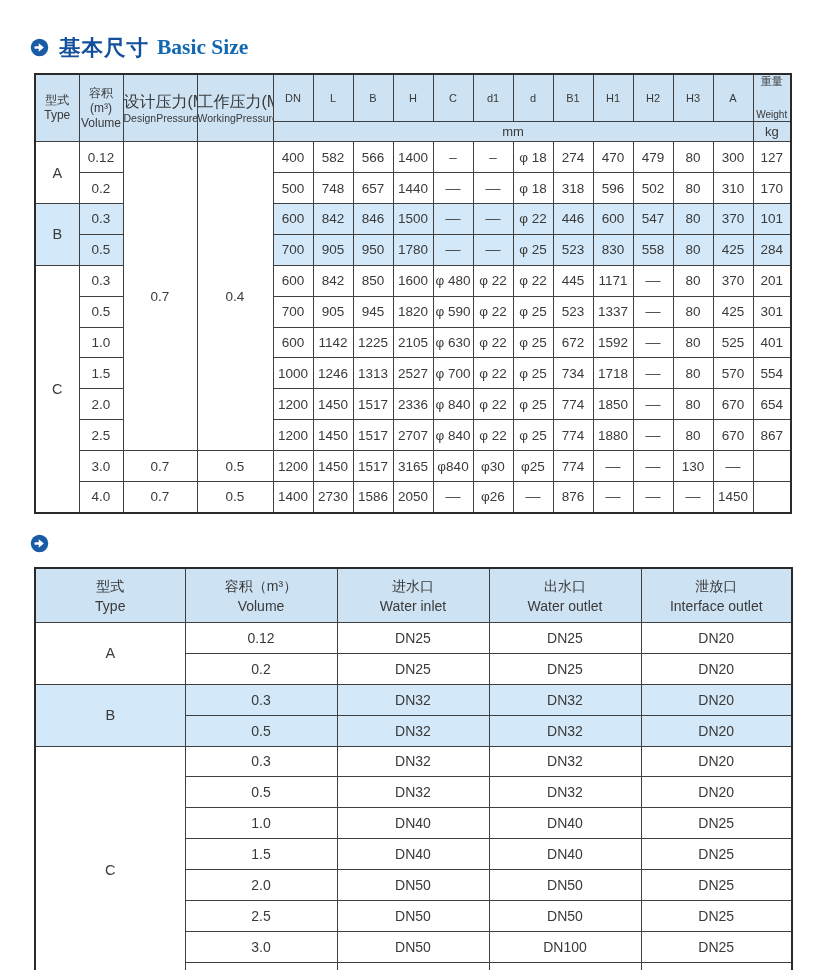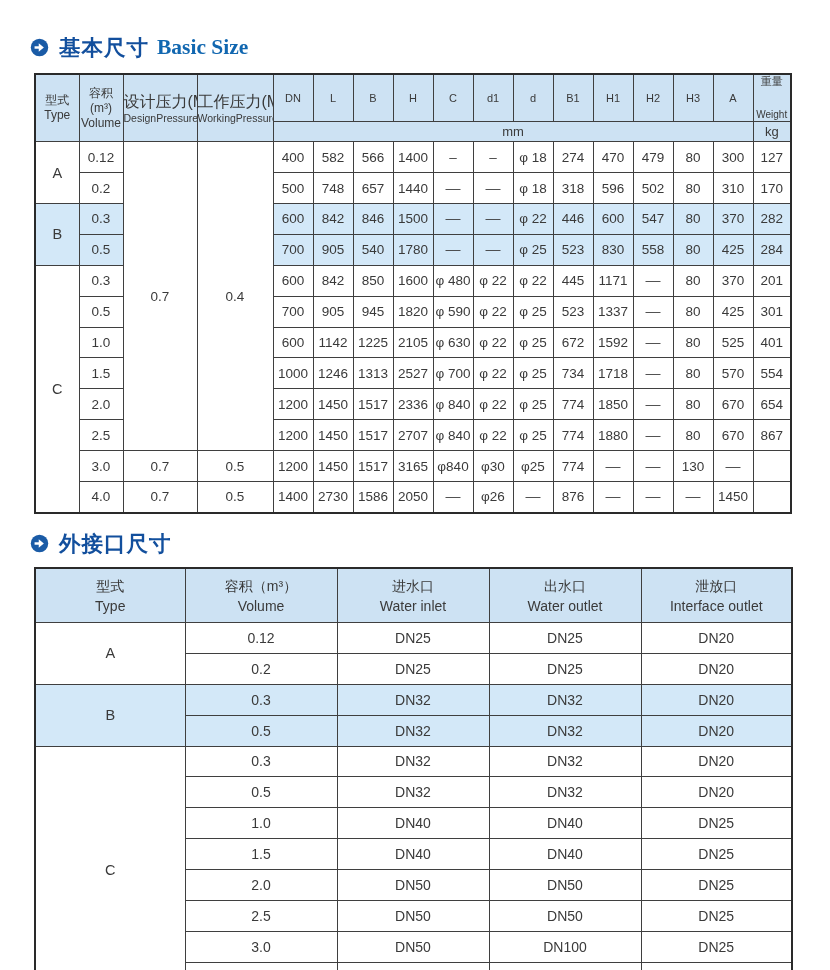--- a/index.html
+++ b/index.html
@@ -185,27 +185,27 @@
           <td>846</td>
           <td>1500</td>
           <td>––</td>
           <td>––</td>
           <td>φ 22</td>
           <td>446</td>
           <td>600</td>
           <td>547</td>
           <td>80</td>
           <td>370</td>
-          <td>282</td>
+          <td>101</td>
         </tr>
         <tr class="hl">
           <td>0.5</td>
           <td>700</td>
           <td>905</td>
-          <td>540</td>
+          <td>950</td>
           <td>1780</td>
           <td>––</td>
           <td>––</td>
           <td>φ 25</td>
           <td>523</td>
           <td>830</td>
           <td>558</td>
           <td>80</td>
           <td>425</td>
           <td>284</td>
@@ -345,21 +345,20 @@
         </tr>
       </tbody>
   </table>
 
   <div class="sec-title second">
     <svg class="title-icon" viewBox="0 0 20 20">
       <circle cx="10" cy="10" r="9.2" fill="#1a5ba6"></circle>
       <path d="M4.8 10 H11.2" stroke="#ffffff" stroke-width="2.6" fill="none"></path>
       <path d="M9.2 5.6 L14.6 10 L9.2 14.4 Z" fill="#ffffff"></path>
     </svg>
-    <span class="title-cn">外接口尺寸</span>
   </div>
 
   <table class="t2">
     <colgroup>
       <col style="width:150px">
         <col style="width:152px">
         <col style="width:152px">
         <col style="width:152px">
         <col style="width:151px">
     </colgroup>

